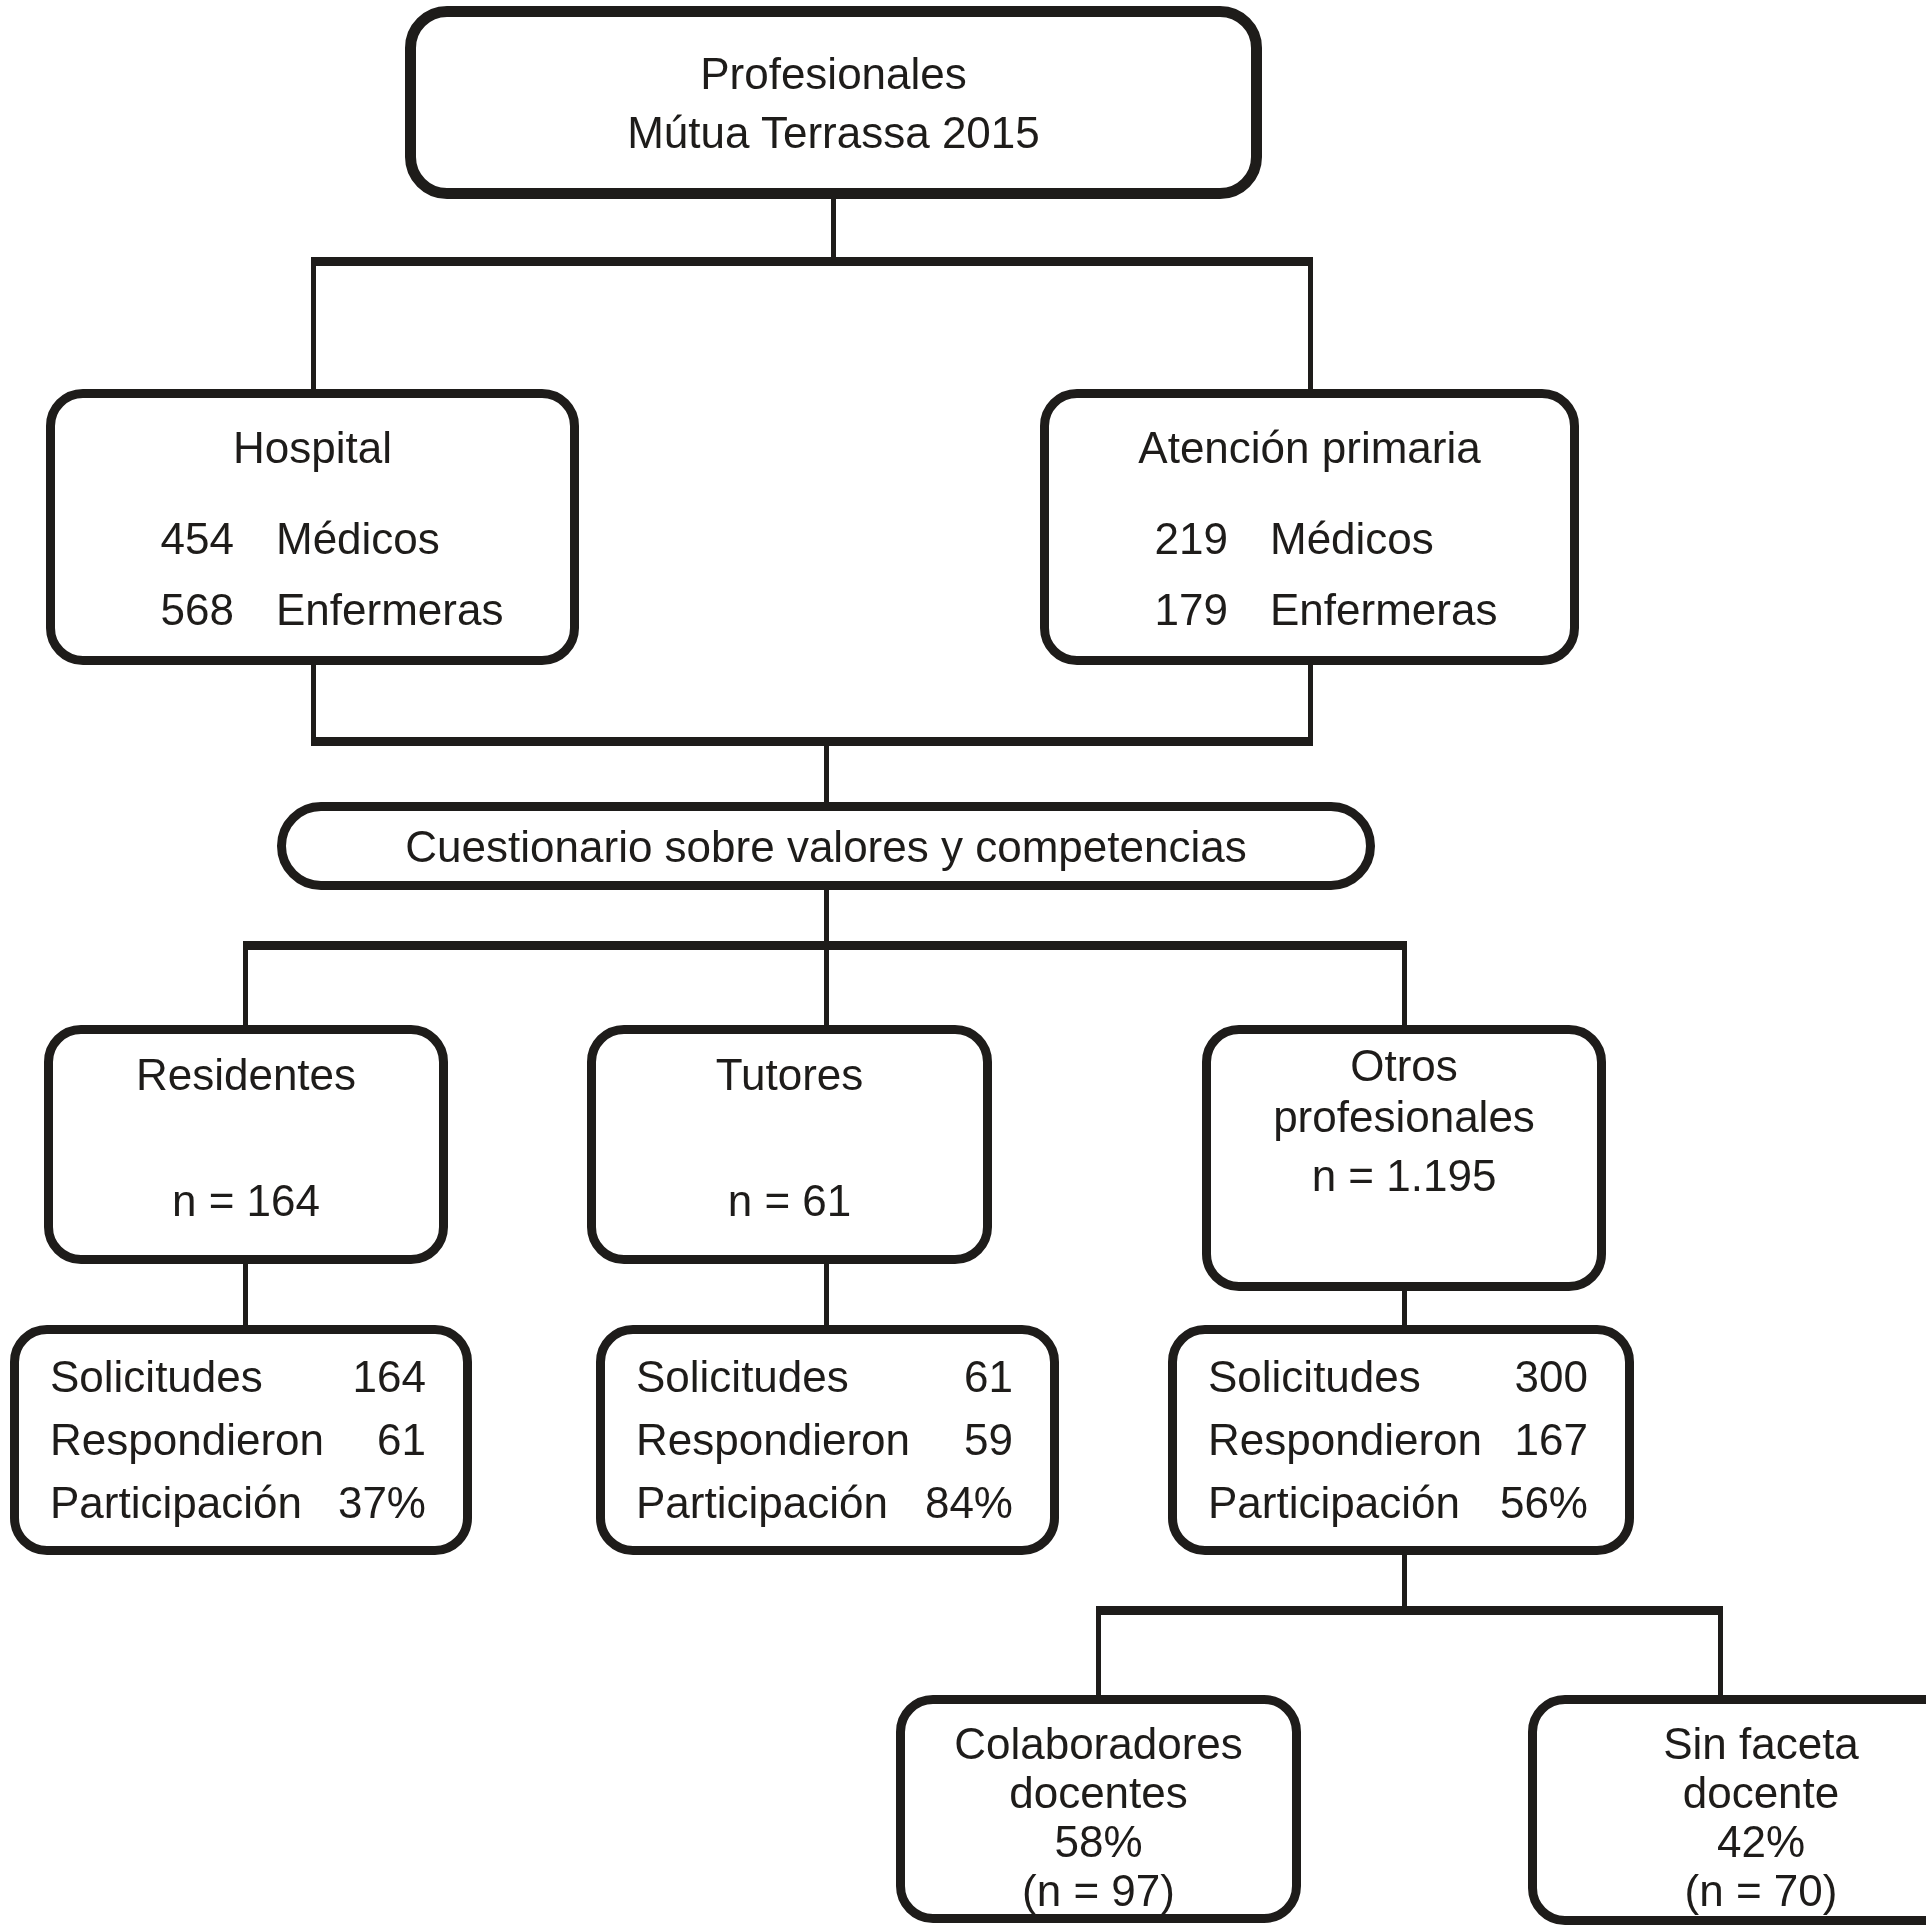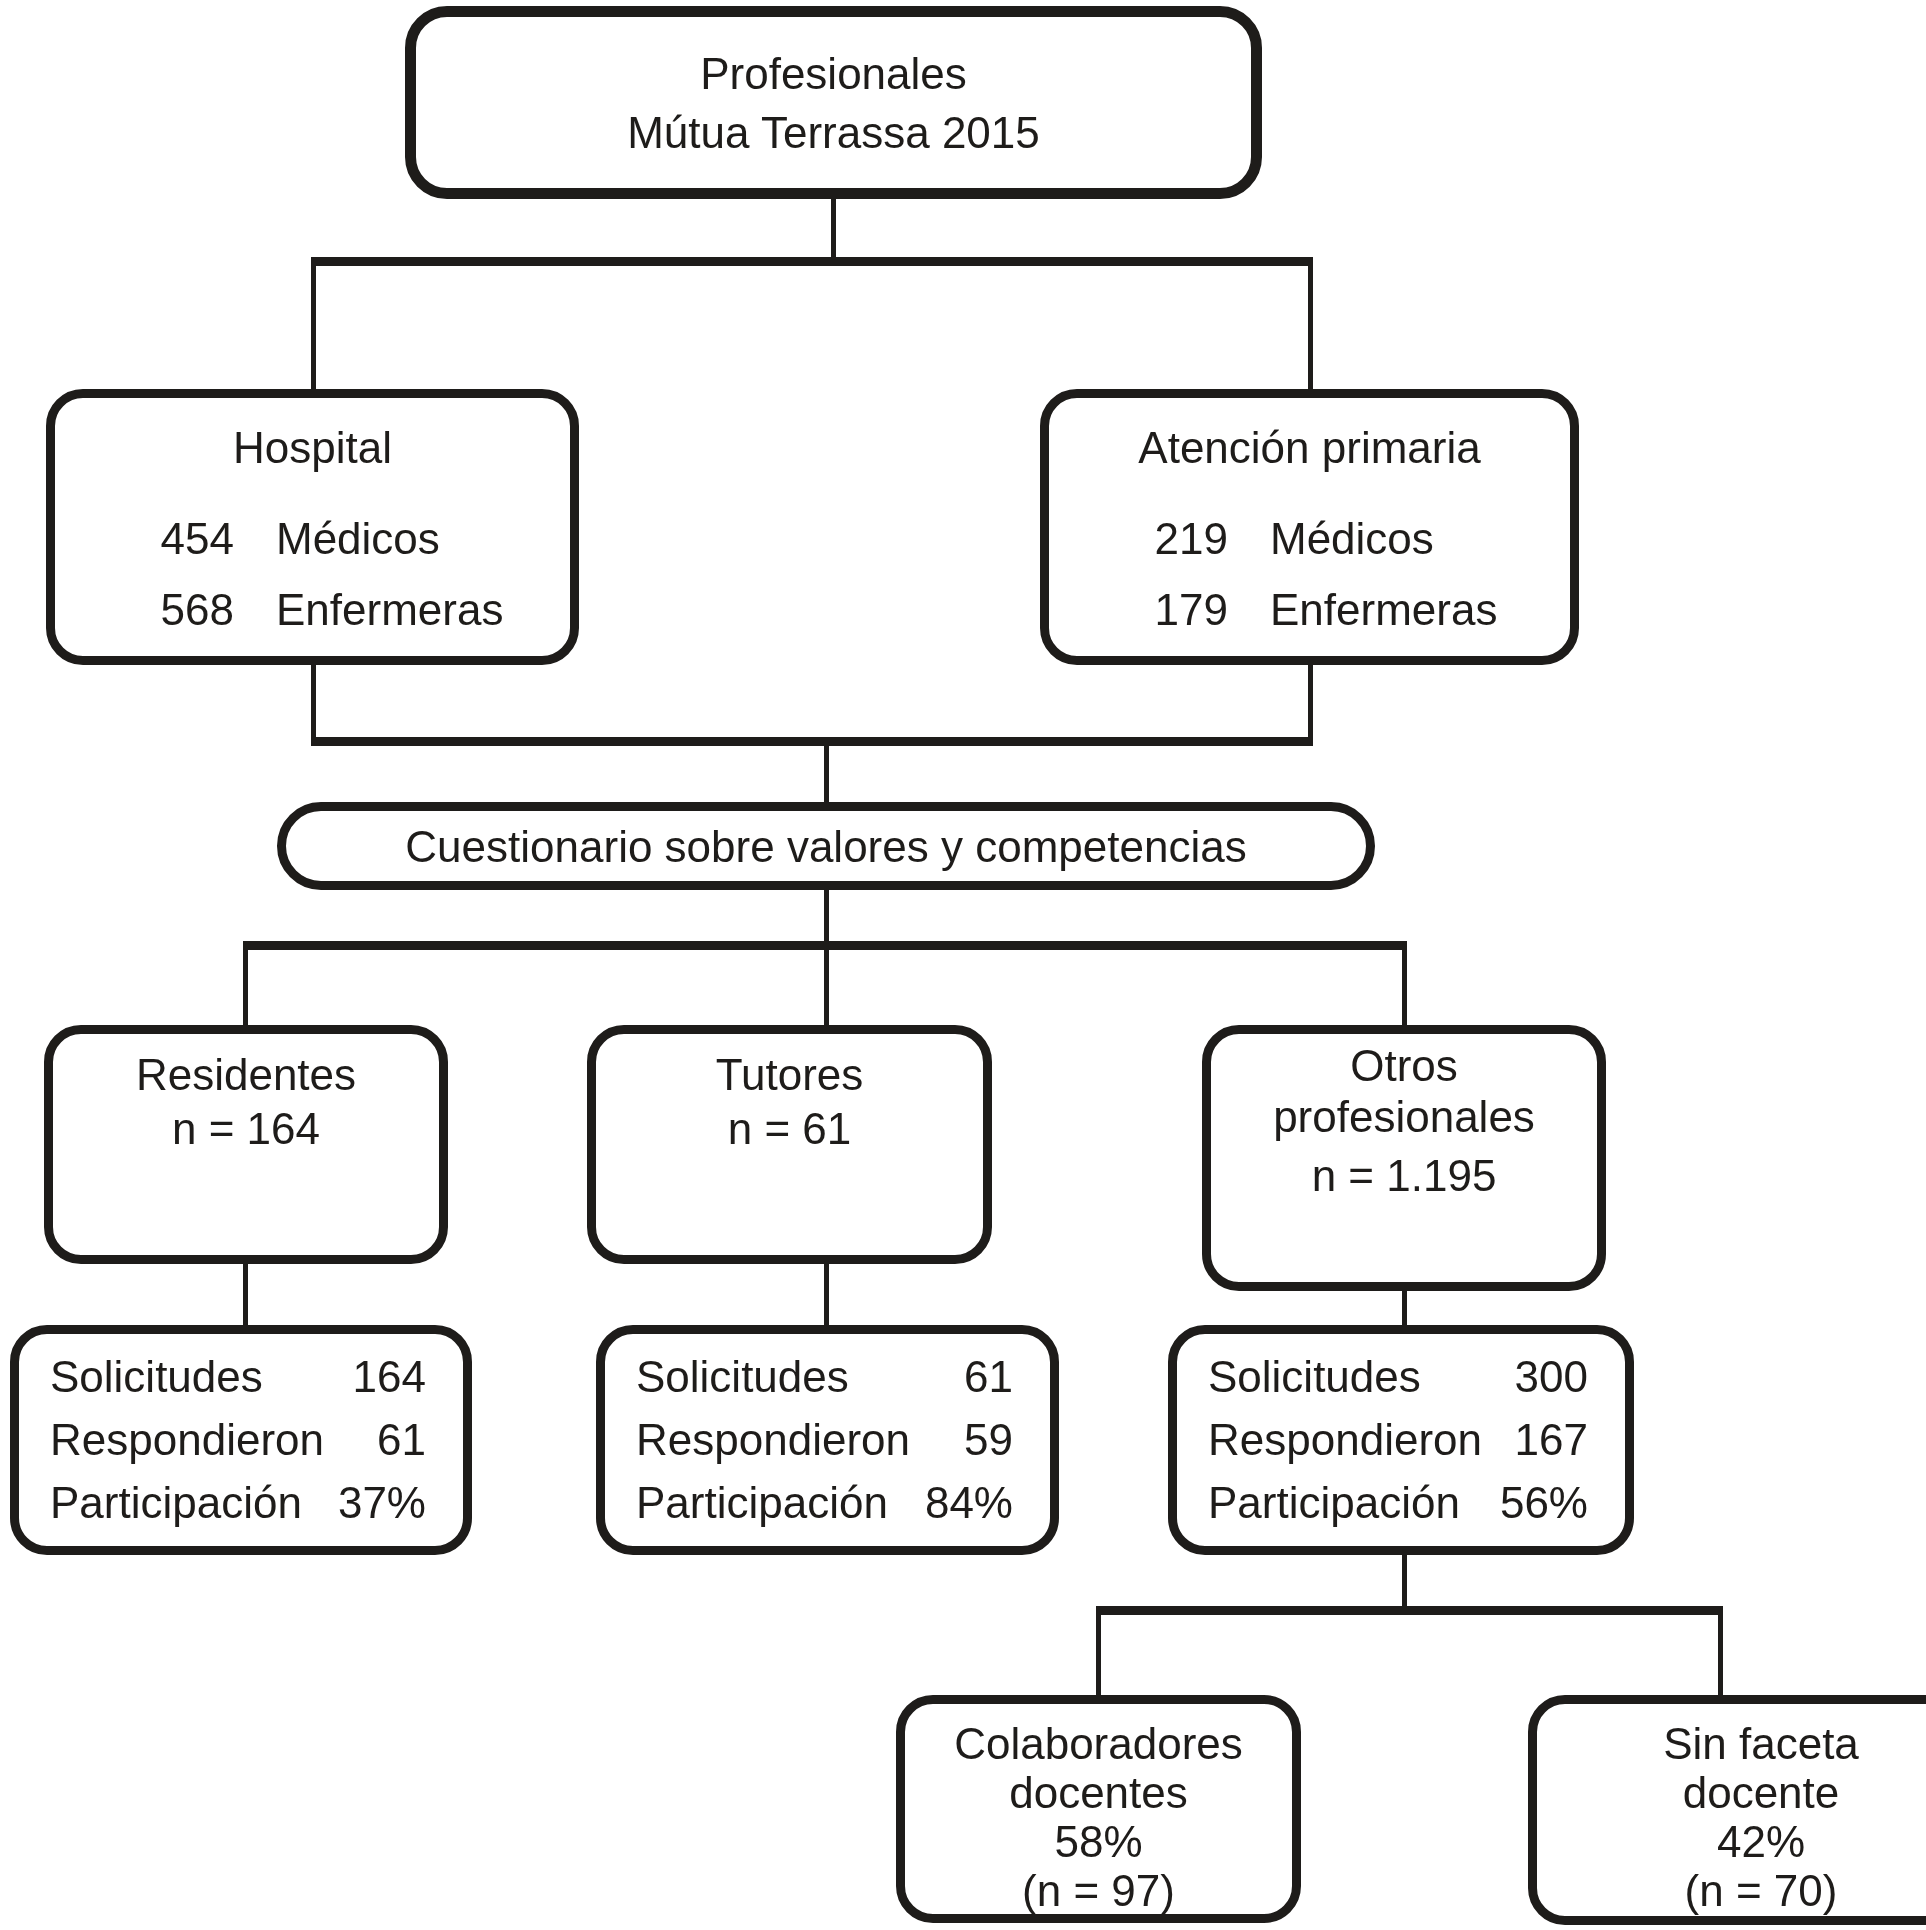--- a/index.html
+++ b/index.html
@@ -33,21 +33,21 @@
     height: 100%;
   }
   .vcenter { justify-content: center; }
   .titleline { line-height: 59px; white-space: nowrap; }
   .org-title { line-height: 54px; margin-top: 23px; text-align: center; white-space: nowrap; }
   .org-rows { margin-top: 37px; display: flex; flex-direction: column; gap: 17px; }
   .org-row { display: flex; padding-left: 102px; line-height: 54px; }
   .org-row .num { display: inline-block; width: 77px; text-align: right; }
   .org-row .lbl { margin-left: 42px; text-align: right; white-space: nowrap; }
   .group-title { line-height: 54px; margin-top: 14px; white-space: nowrap; }
-  .group-n { line-height: 54px; white-space: nowrap; }
+  .group-n { line-height: 54px; margin-top: 72px; white-space: nowrap; }
   .tri-line { line-height: 51px; white-space: nowrap; }
   .tri-wrap { padding-top: 6.2px; }
   .tri-n { margin-top: 7.7px; }
   .stats-col {
     display: flex;
     flex-direction: column;
     justify-content: space-around;
     height: 100%;
     padding: 10.8px 0;
     box-sizing: border-box;

